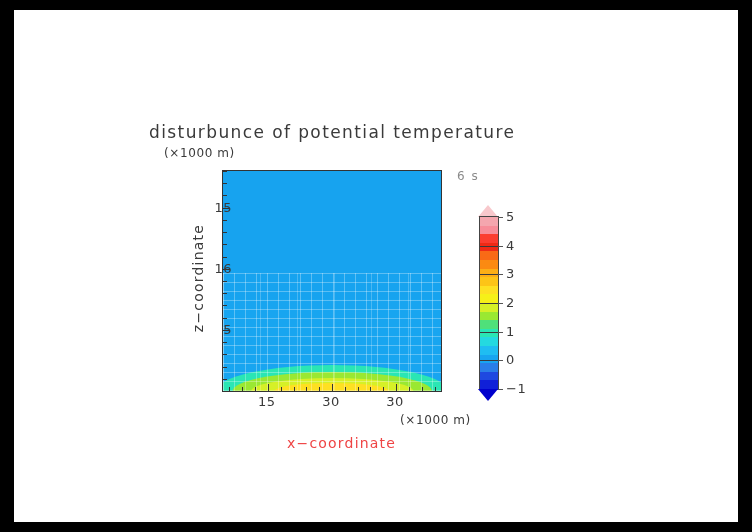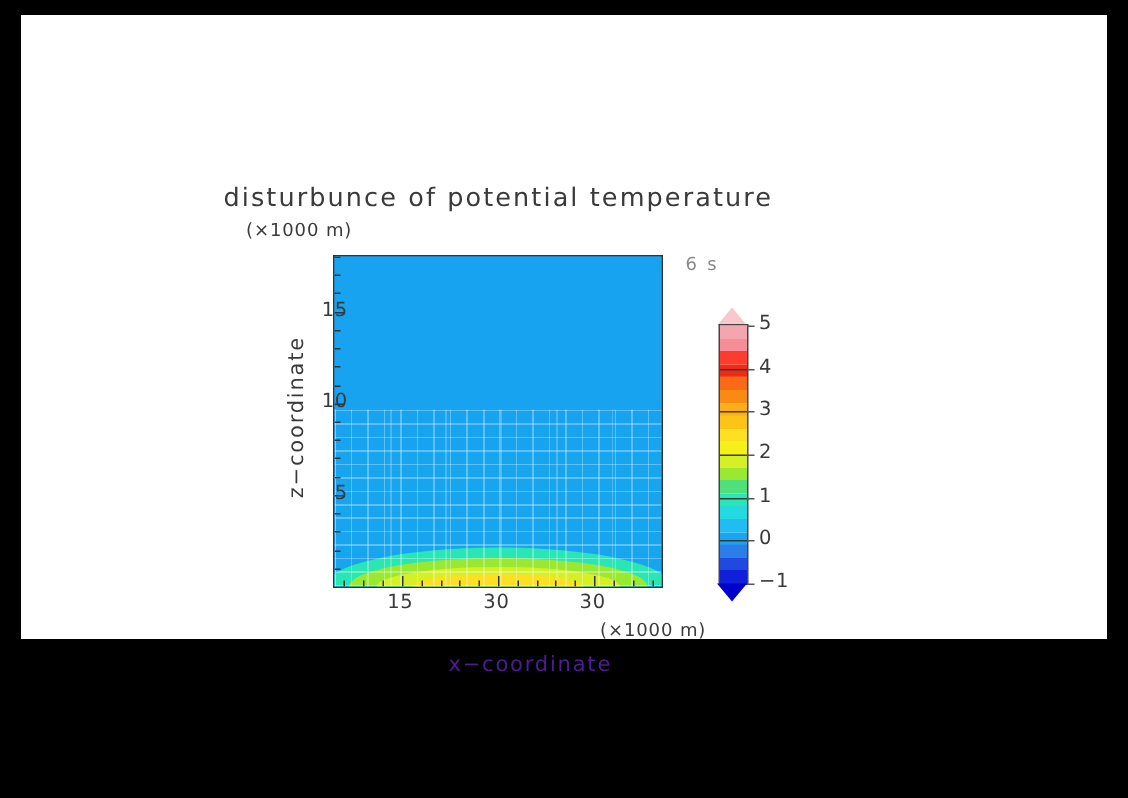--- a/index.html
+++ b/index.html
@@ -5,21 +5,21 @@
   html,body{margin:0;padding:0;}
   body{
     width:752px;height:532px;
     background:#000;
     font-family:"DejaVu Sans", sans-serif;
     overflow:hidden;
   }
   #canvas{
     position:absolute;
     left:14px;top:10px;
-    width:724px;height:416px;
+    width:724px;height:512px;
     background:#ffffff;
   }
   .abs{position:absolute;}
 
   
   #title{
     left:135px;top:112px;
     font-size:17px;letter-spacing:1.4px;
     color:#3a3a3a;white-space:nowrap;
     font-family:"DejaVu Sans", sans-serif;
@@ -92,22 +92,22 @@
     transform:translateY(-50%);
     text-align:right;width:22px;
     letter-spacing:0.5px;
   }
   #x-unit{
     left:386px;top:403px;
     font-size:12px;color:#3a3a3a;
     letter-spacing:0.6px;white-space:nowrap;
   }
   #x-axis-title{
-    left:285px;top:425px;
-    font-size:14px;color:#4c1d95;
+    left:273px;top:425px;
+    font-size:14px;color:#ef4444;
     letter-spacing:1.2px;white-space:nowrap;
   }
   #y-axis-title{
     left:176px;top:214px;
     font-size:14px;color:#3a3a3a;
     letter-spacing:1.2px;white-space:nowrap;
     transform-origin:left top;
     transform:rotate(-90deg) translateX(-100%);
   }
 
@@ -204,21 +204,21 @@
       </div>
   </div>
 
   <div id="xlabels">
       <div class="xlab" style="left: 252.882px;">15</div>
       <div class="xlab" style="left: 317px;">30</div>
       <div class="xlab" style="left: 381.118px;">30</div>
     </div>
   <div id="ylabels">
       <div class="ylab" style="top: 318.889px;">5</div>
-      <div class="ylab" style="top: 257.778px;">10</div>
+      <div class="ylab" style="top: 257.778px;">16</div>
       <div class="ylab" style="top: 196.667px;">15</div>
     </div>
 
   <div class="abs" id="x-unit">(×1000 m)</div>
 
   <div class="abs" id="x-axis-title">x−coordinate</div>
 
   <div class="abs" id="y-axis-title">z−coordinate</div>
 
   <div class="abs" id="cb-cap-top" style="border-bottom-color: rgb(248, 200, 204);"></div>

